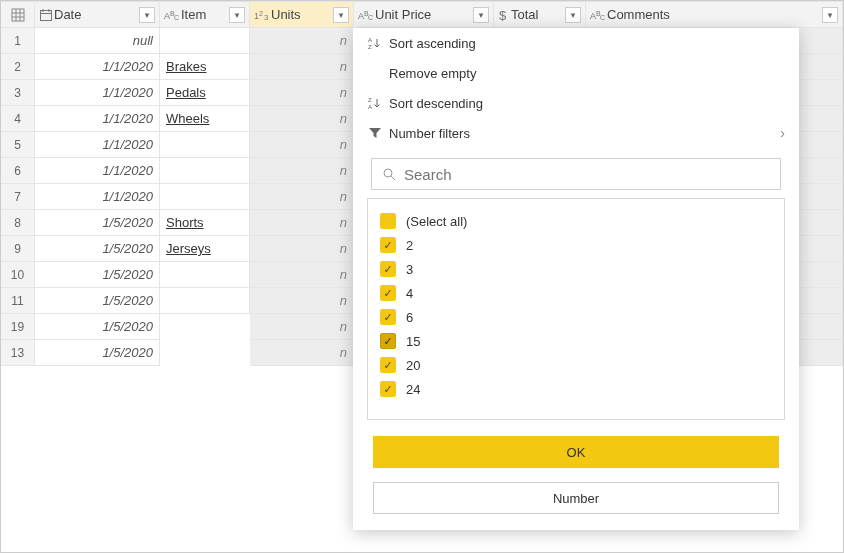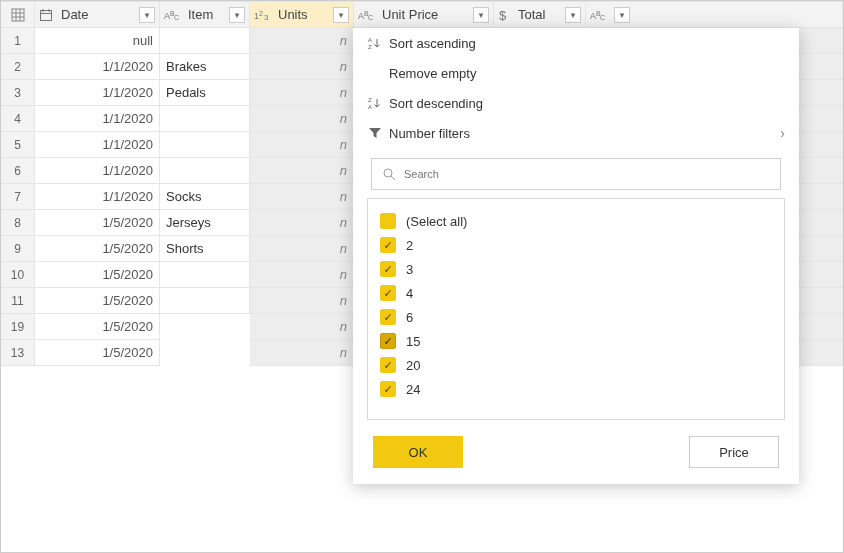--- a/index.html
+++ b/index.html
@@ -44,21 +44,21 @@
   .col-total  { flex: 0 0 92px; }
   .col-comm   { flex: 1 1 auto; }
   .th {
     height: 26px;
     background: #f3f3f3;
     border-bottom: 1px solid #e5e5e5;
     border-right: 1px solid #e5e5e5;
     display: flex;
     align-items: center;
     padding: 0 4px;
-    gap: 8px;
+    gap: 1px;
     position: relative;
   }
   .th.active { background: #fcefc7; }
   .th .label { flex: 1; color: #444; }
   .th .drop {
     width: 16px; height: 16px;
     border: 1px solid #ccc;
     background: #fff;
     display: flex; align-items: center; justify-content: center;
     font-size: 9px; color: #666;
@@ -67,23 +67,23 @@
   .type-icon { display: inline-flex; align-items: center; }
   .td {
     height: 26px;
     border-bottom: 1px solid #e5e5e5;
     border-right: 1px solid #e5e5e5;
     display: flex;
     align-items: center;
     padding: 0 6px;
     background: #fff;
   }
-  .td.italic { color: #555; justify-content: flex-end; }
+  .td.italic { font-style: italic; color: #555; justify-content: flex-end; }
   .td.shaded { background: #ededed; justify-content: flex-end; font-style: italic; color:#888; }
-  .td.textcol { justify-content: flex-start; }
+  .td.textcol { justify-content: flex-start; text-decoration: underline; }
   .td.trunc { overflow: hidden; }
 
   
   .popup {
     position: absolute;
     top: 27px;
     left: 352px;
     width: 446px;
     background: #fff;
     box-shadow: 0 3px 16px rgba(0,0,0,0.22);
@@ -103,21 +103,21 @@
   .menuitem .spacer { width: 16px; }
   .menuitem .chev { margin-left: auto; color: #888; font-size: 14px; }
   .searchbox {
     margin: 10px 18px 8px;
     border: 1px solid #d0d0d0;
     height: 32px;
     display: flex; align-items: center; gap: 8px;
     padding: 0 10px; color: #888;
   }
   .searchbox input {
-    border: none; outline: none; flex: 1; font-size: 11px; color:#ec4899;
+    border: none; outline: none; flex: 1; font-size: 15px; color:#ec4899;
   }
   .valpanel {
     margin: 0 14px;
     border: 1px solid #d8d8d8;
     padding: 10px 12px 18px;
     max-height: 250px;
   }
   .vrow {
     display: flex; align-items: center; gap: 10px;
     height: 24px;
@@ -128,22 +128,23 @@
     border: 1px solid #888;
     background: #fff;
     display: flex; align-items: center; justify-content: center;
     font-size: 11px;
     border-radius: 2px;
   }
   .cb.full { background: #f2c811; border-color: #f2c811; }
   .cb.checked { background: #f2c811; border-color: #f2c811; color: #5a4500; }
   .cb.dark { background: #d8a900; border-color:#c79a00; color:#322600;}
   .btnrow {
-    display: flex; gap: 14px; justify-content: space-between;
+    display: flex; gap: 14px; justify-content: flex-start;
     padding: 16px 20px 0;
+    flex-direction: column;
   }
   .btn {
     min-width: 90px; height: 32px;
     display:flex; align-items:center; justify-content:center;
     border: 1px solid #ccc;
     background:#fff;
     cursor: pointer;
     font-size: 13px;
   }
   .btn.primary { background: #f2c811; border-color: #f2c811; color:#333; }
@@ -220,26 +221,26 @@
             <text x="10" y="12" font-size="7" fill="#777">C</text>
           </svg>
       </span>
       <span class="label">Item</span>
       <span class="drop">▾</span>
     </div>
     <div id="cells-item">
         <div class="td textcol"></div>
         <div class="td textcol">Brakes</div>
         <div class="td textcol">Pedals</div>
-        <div class="td textcol"></div>
-        <div class="td textcol"></div>
-        <div class="td textcol"></div>
-        <div class="td textcol">Socks</div>
+        <div class="td textcol">Wheels</div>
+        <div class="td textcol"></div>
+        <div class="td textcol"></div>
+        <div class="td textcol"></div>
+        <div class="td textcol">Shorts</div>
         <div class="td textcol">Jerseys</div>
-        <div class="td textcol">Shorts</div>
         <div class="td textcol"></div>
         <div class="td textcol"></div>
       </div>
   </div>
 
   <div class="col col-units">
     <div class="th active">
       <span class="type-icon">
         <svg width="16" height="14" viewBox="0 0 16 14">
             <text x="0" y="11" font-size="9" fill="#777">1</text>
@@ -325,20 +326,21 @@
 
   <div class="col col-comm">
     <div class="th">
       <span class="type-icon">
         <svg width="16" height="14" viewBox="0 0 16 14">
             <text x="0" y="11" font-size="9" fill="#777">A</text>
             <text x="6" y="8" font-size="7" fill="#777">B</text>
             <text x="10" y="12" font-size="7" fill="#777">C</text>
           </svg>
       </span>
+      <span class="label">Comments</span>
       <span class="drop">▾</span>
     </div>
     <div id="cells-comm">
         <div class="td shaded"></div>
         <div class="td shaded"></div>
         <div class="td shaded"></div>
         <div class="td shaded"></div>
         <div class="td shaded"></div>
         <div class="td shaded"></div>
         <div class="td shaded"></div>
@@ -427,15 +429,15 @@
         <span>20</span>
       </div>
       <div class="vrow">
         <div class="cb checked">✓</div>
         <span>24</span>
       </div>
     </div>
 
   <div class="btnrow">
     <div class="btn primary">OK</div>
-    <div class="btn">Price</div>
+    <div class="btn">Number</div>
   </div>
 </div>
 
 </body></html>

